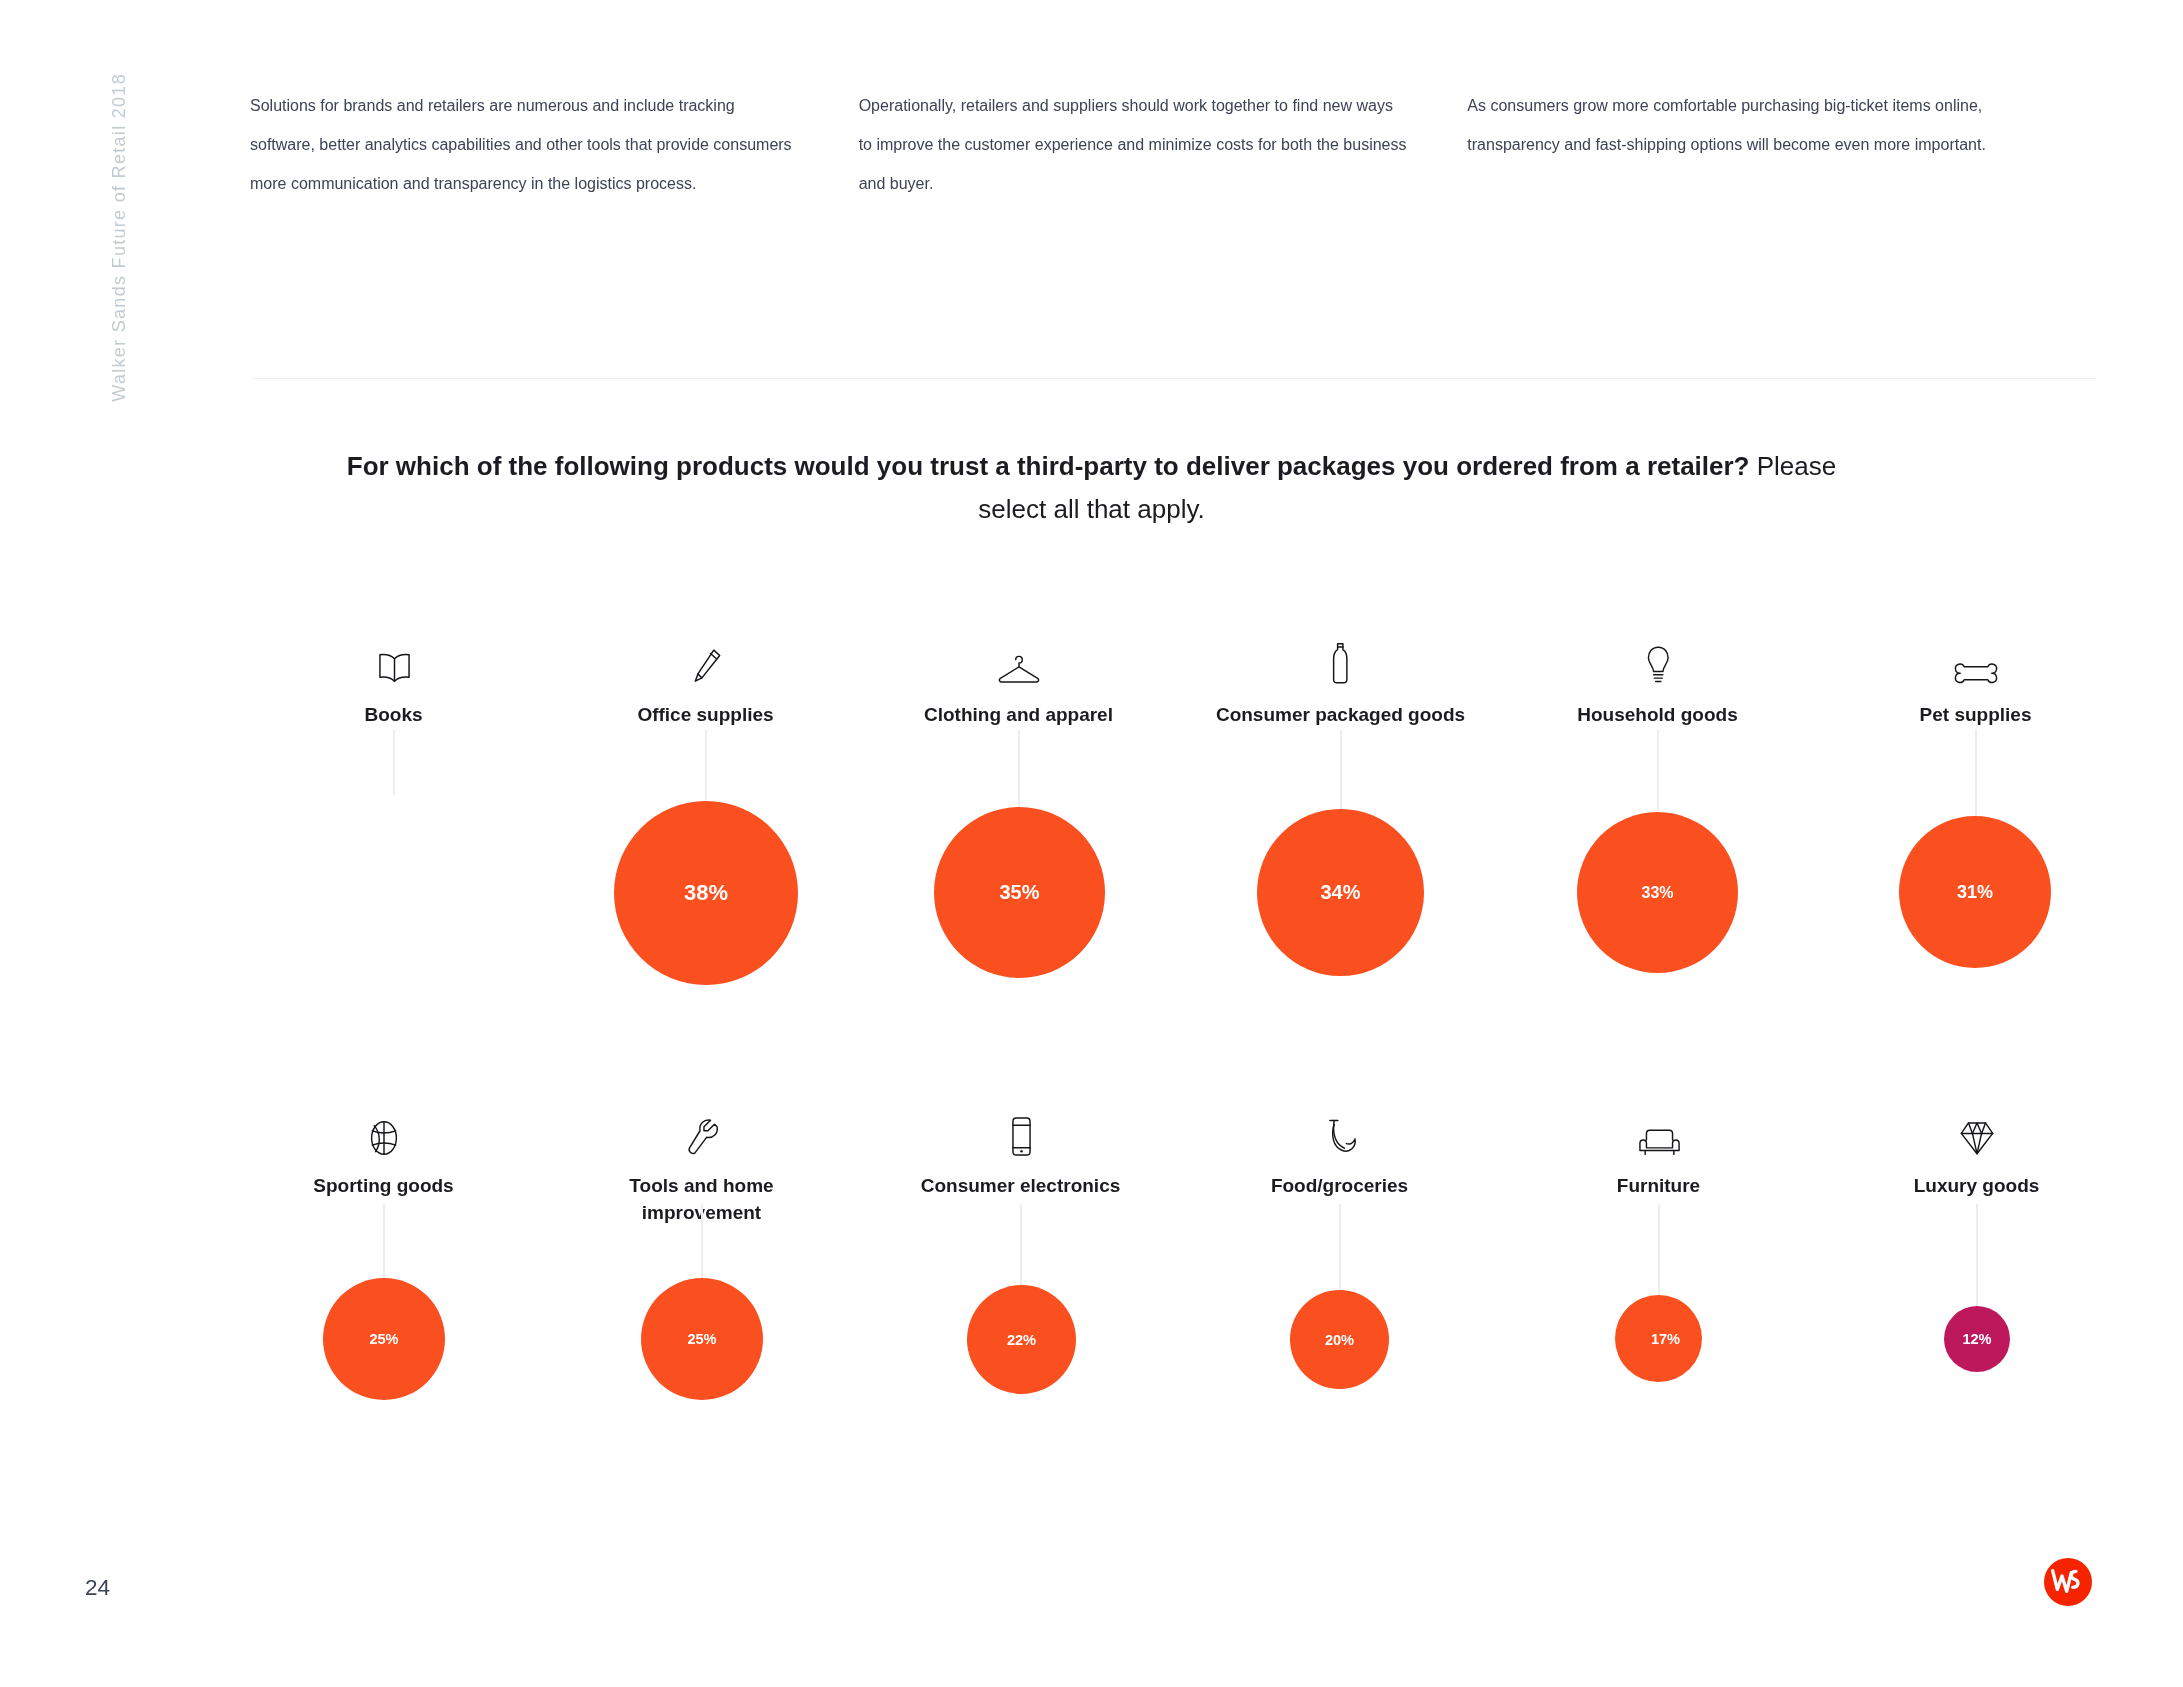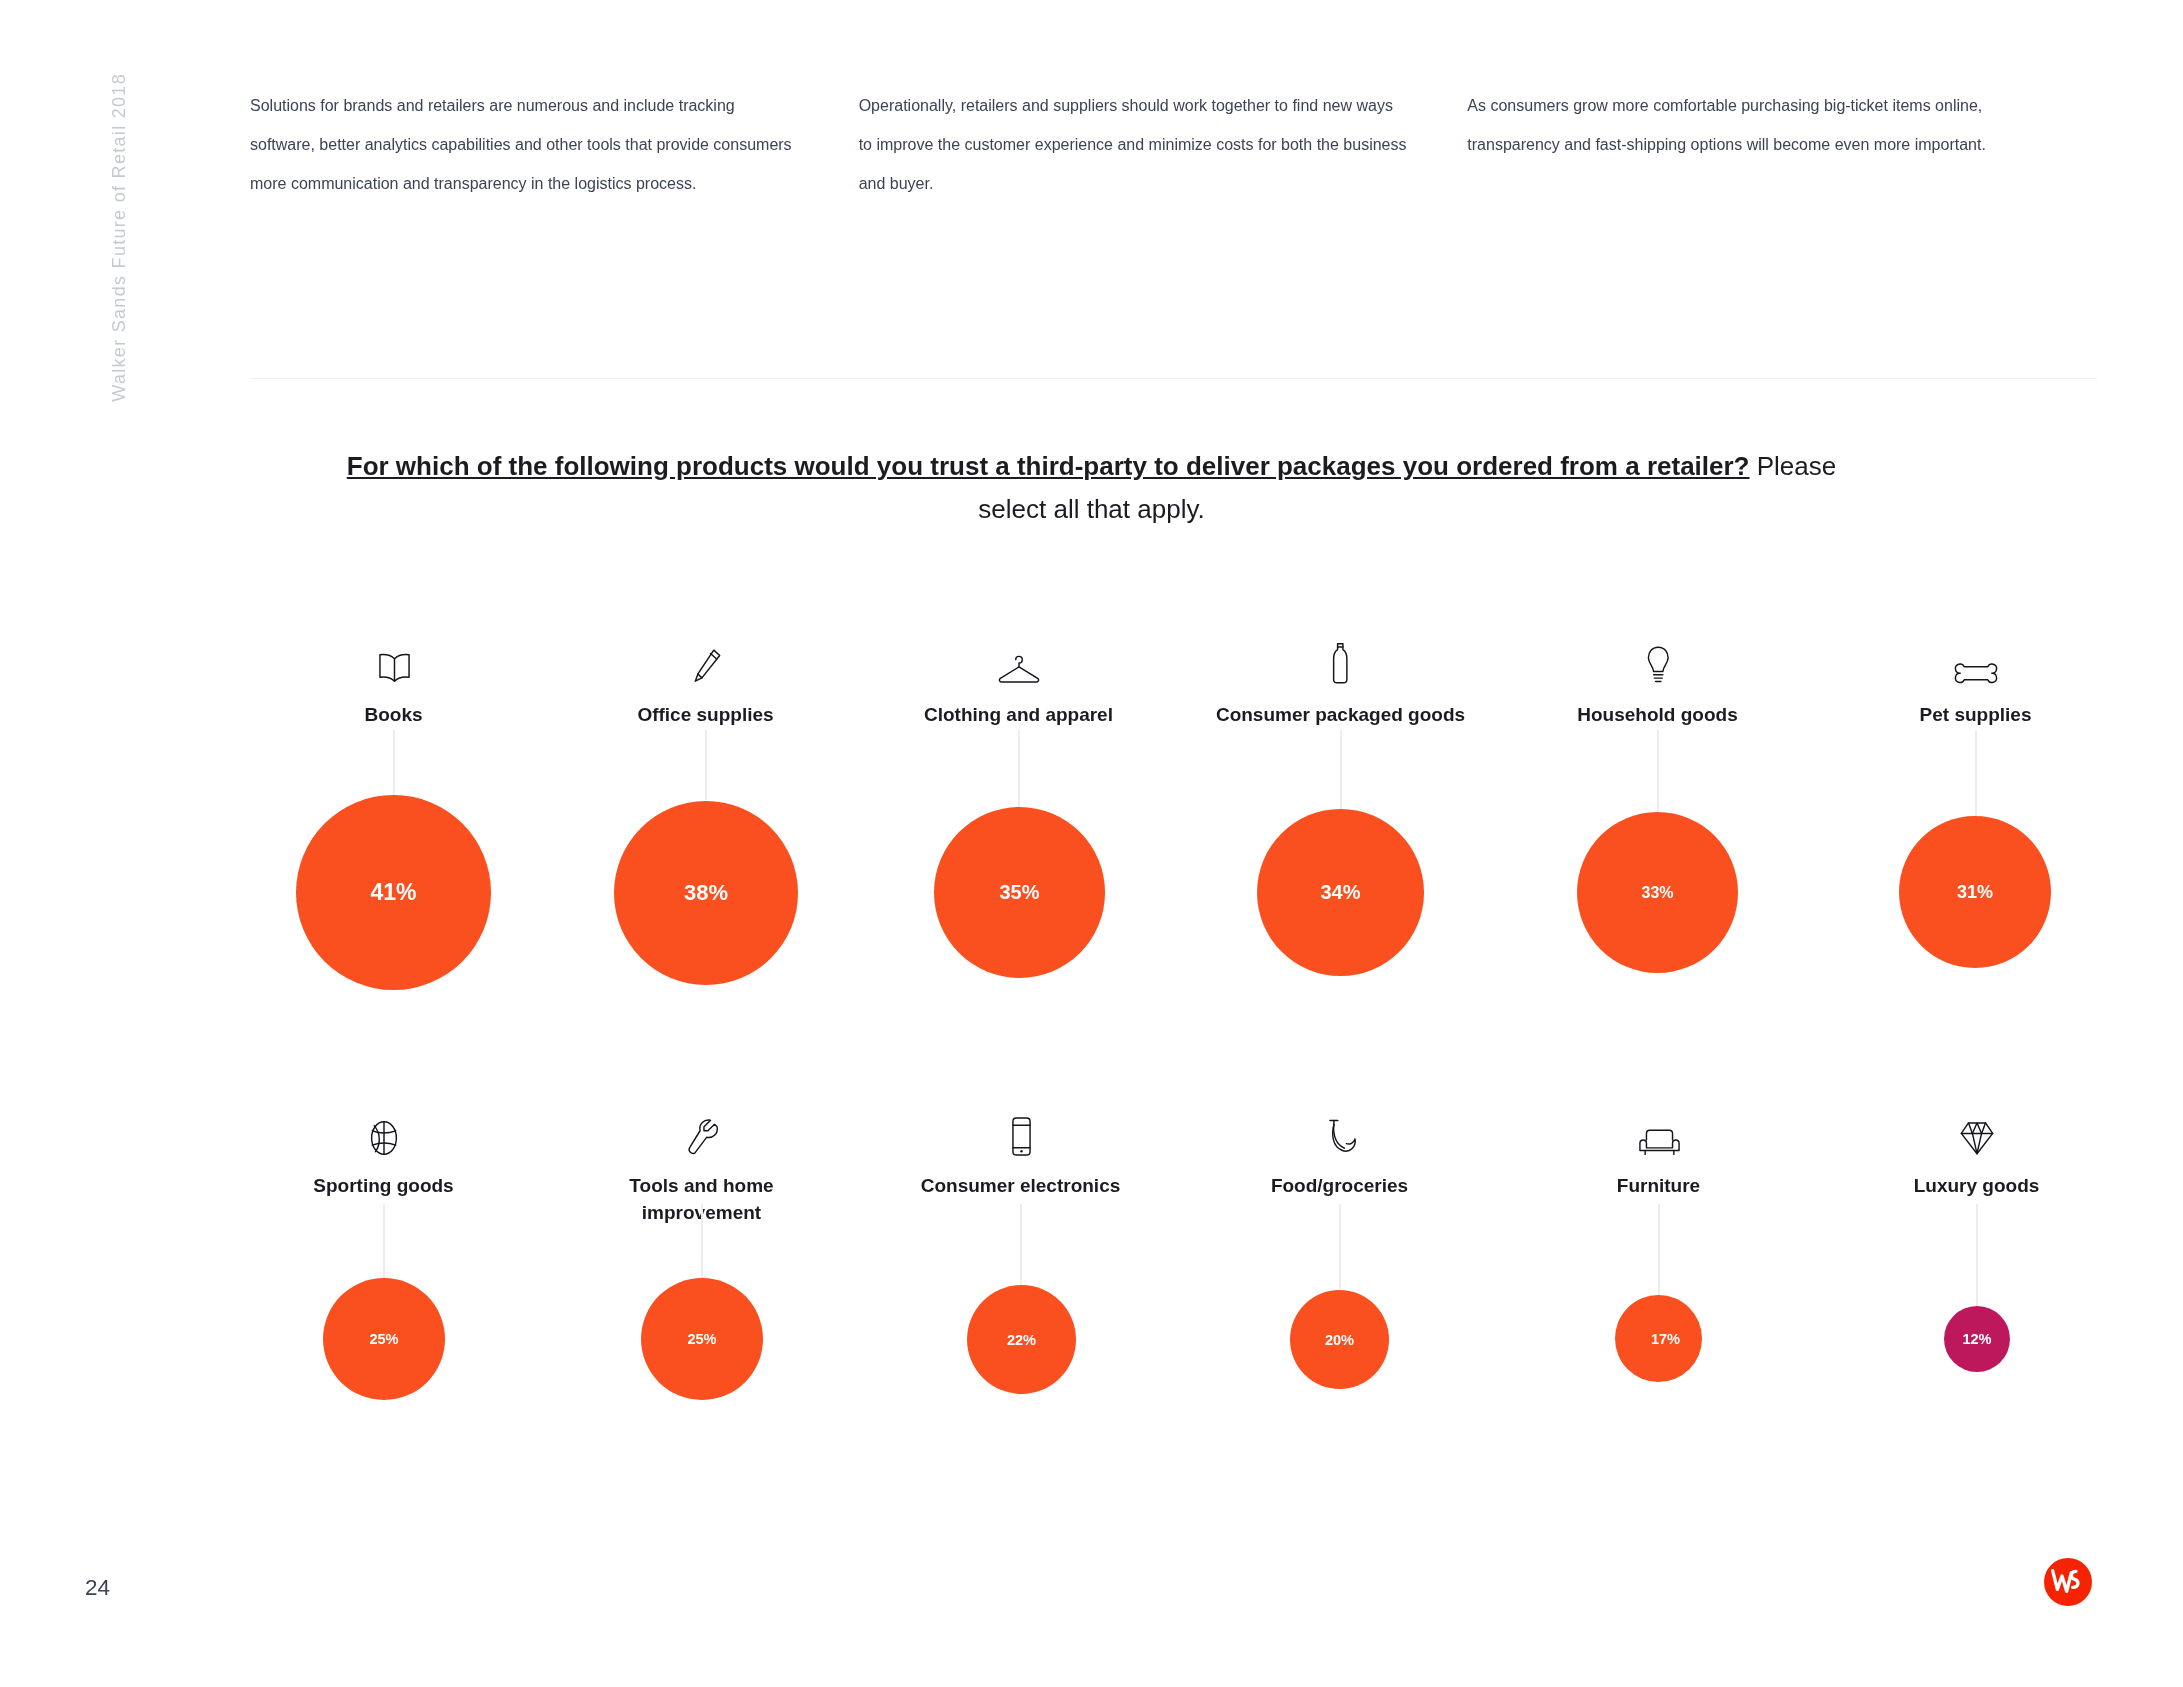--- a/index.html
+++ b/index.html
@@ -42,21 +42,21 @@
     position:absolute; left:251px; top:378px;
     width:1846px; height:1.3px; background:#f1f1f2;
   }
 
   
   .question{
     position:absolute; left:344px; top:445px;
     width:1495px; text-align:center;
     font-size:26px; line-height:43px; color:#1b1b22;
   }
-  .question .q-bold{ font-weight:700;text-decoration:underline; }
+  .question .q-bold{ font-weight:700; }
   .question .q-light{ font-weight:400; }
 
   
   .grid{ position:absolute; left:0; top:8px; width:2183px; height:1687px; }
 
   .icon-wrap{
     position:absolute; left:0; width:100%;
     display:flex; align-items:flex-end; justify-content:center;
     height:46px;
   }
@@ -124,23 +124,20 @@
 
   <div class="grid" id="bubble-grid">
       <div class="icon-wrap" style="left: 308px; top: 632px; width: 172px;">
         <svg width="41" height="36" viewBox="0 0 62 54">
           <path fill="none" stroke="#14141a" stroke-width="2.2" stroke-linecap="round" stroke-linejoin="round" d="M31 13 C26 8 18 6 9 7 L9 41 C18 40 26 42 31 47 C36 42 44 40 53 41 L53 7 C44 6 36 8 31 13 Z"></path>
           <path fill="none" stroke="#14141a" stroke-width="2.2" stroke-linecap="round" stroke-linejoin="round" d="M31 13 L31 47"></path>
         </svg>
       </div>
       <div class="cat-label" style="left: 268px; top: 693px; width: 251px;">Books</div>
       <div class="connector" style="left: 393px; top: 722px; height: 65px;"></div>
-      <div class="bubble" style="left: 296px; top: 787px; width: 195px; height: 195px; background: rgb(250, 79, 30);">
-        <span class="val" style="font-size: 23px;">41%</span>
-      </div>
       <div class="icon-wrap" style="left: 620px; top: 632px; width: 172px;">
         <svg width="33" height="40" viewBox="0 0 50 60">
           <path fill="none" stroke="#14141a" stroke-width="2.2" stroke-linecap="round" stroke-linejoin="round" d="M36 6 L45 14 L18 48 L8 53 L12 42 Z"></path>
           <path fill="none" stroke="#14141a" stroke-width="2.2" stroke-linecap="round" stroke-linejoin="round" d="M31 11 L40 19"></path>
           <path fill="none" stroke="#14141a" stroke-width="2.2" stroke-linecap="round" stroke-linejoin="round" d="M12 42 L18 48"></path>
         </svg>
       </div>
       <div class="cat-label" style="left: 580px; top: 693px; width: 251px;">Office supplies</div>
       <div class="connector" style="left: 705px; top: 722px; height: 70px;"></div>
       <div class="bubble" style="left: 614px; top: 793px; width: 184px; height: 184px; background: rgb(250, 79, 30);">

